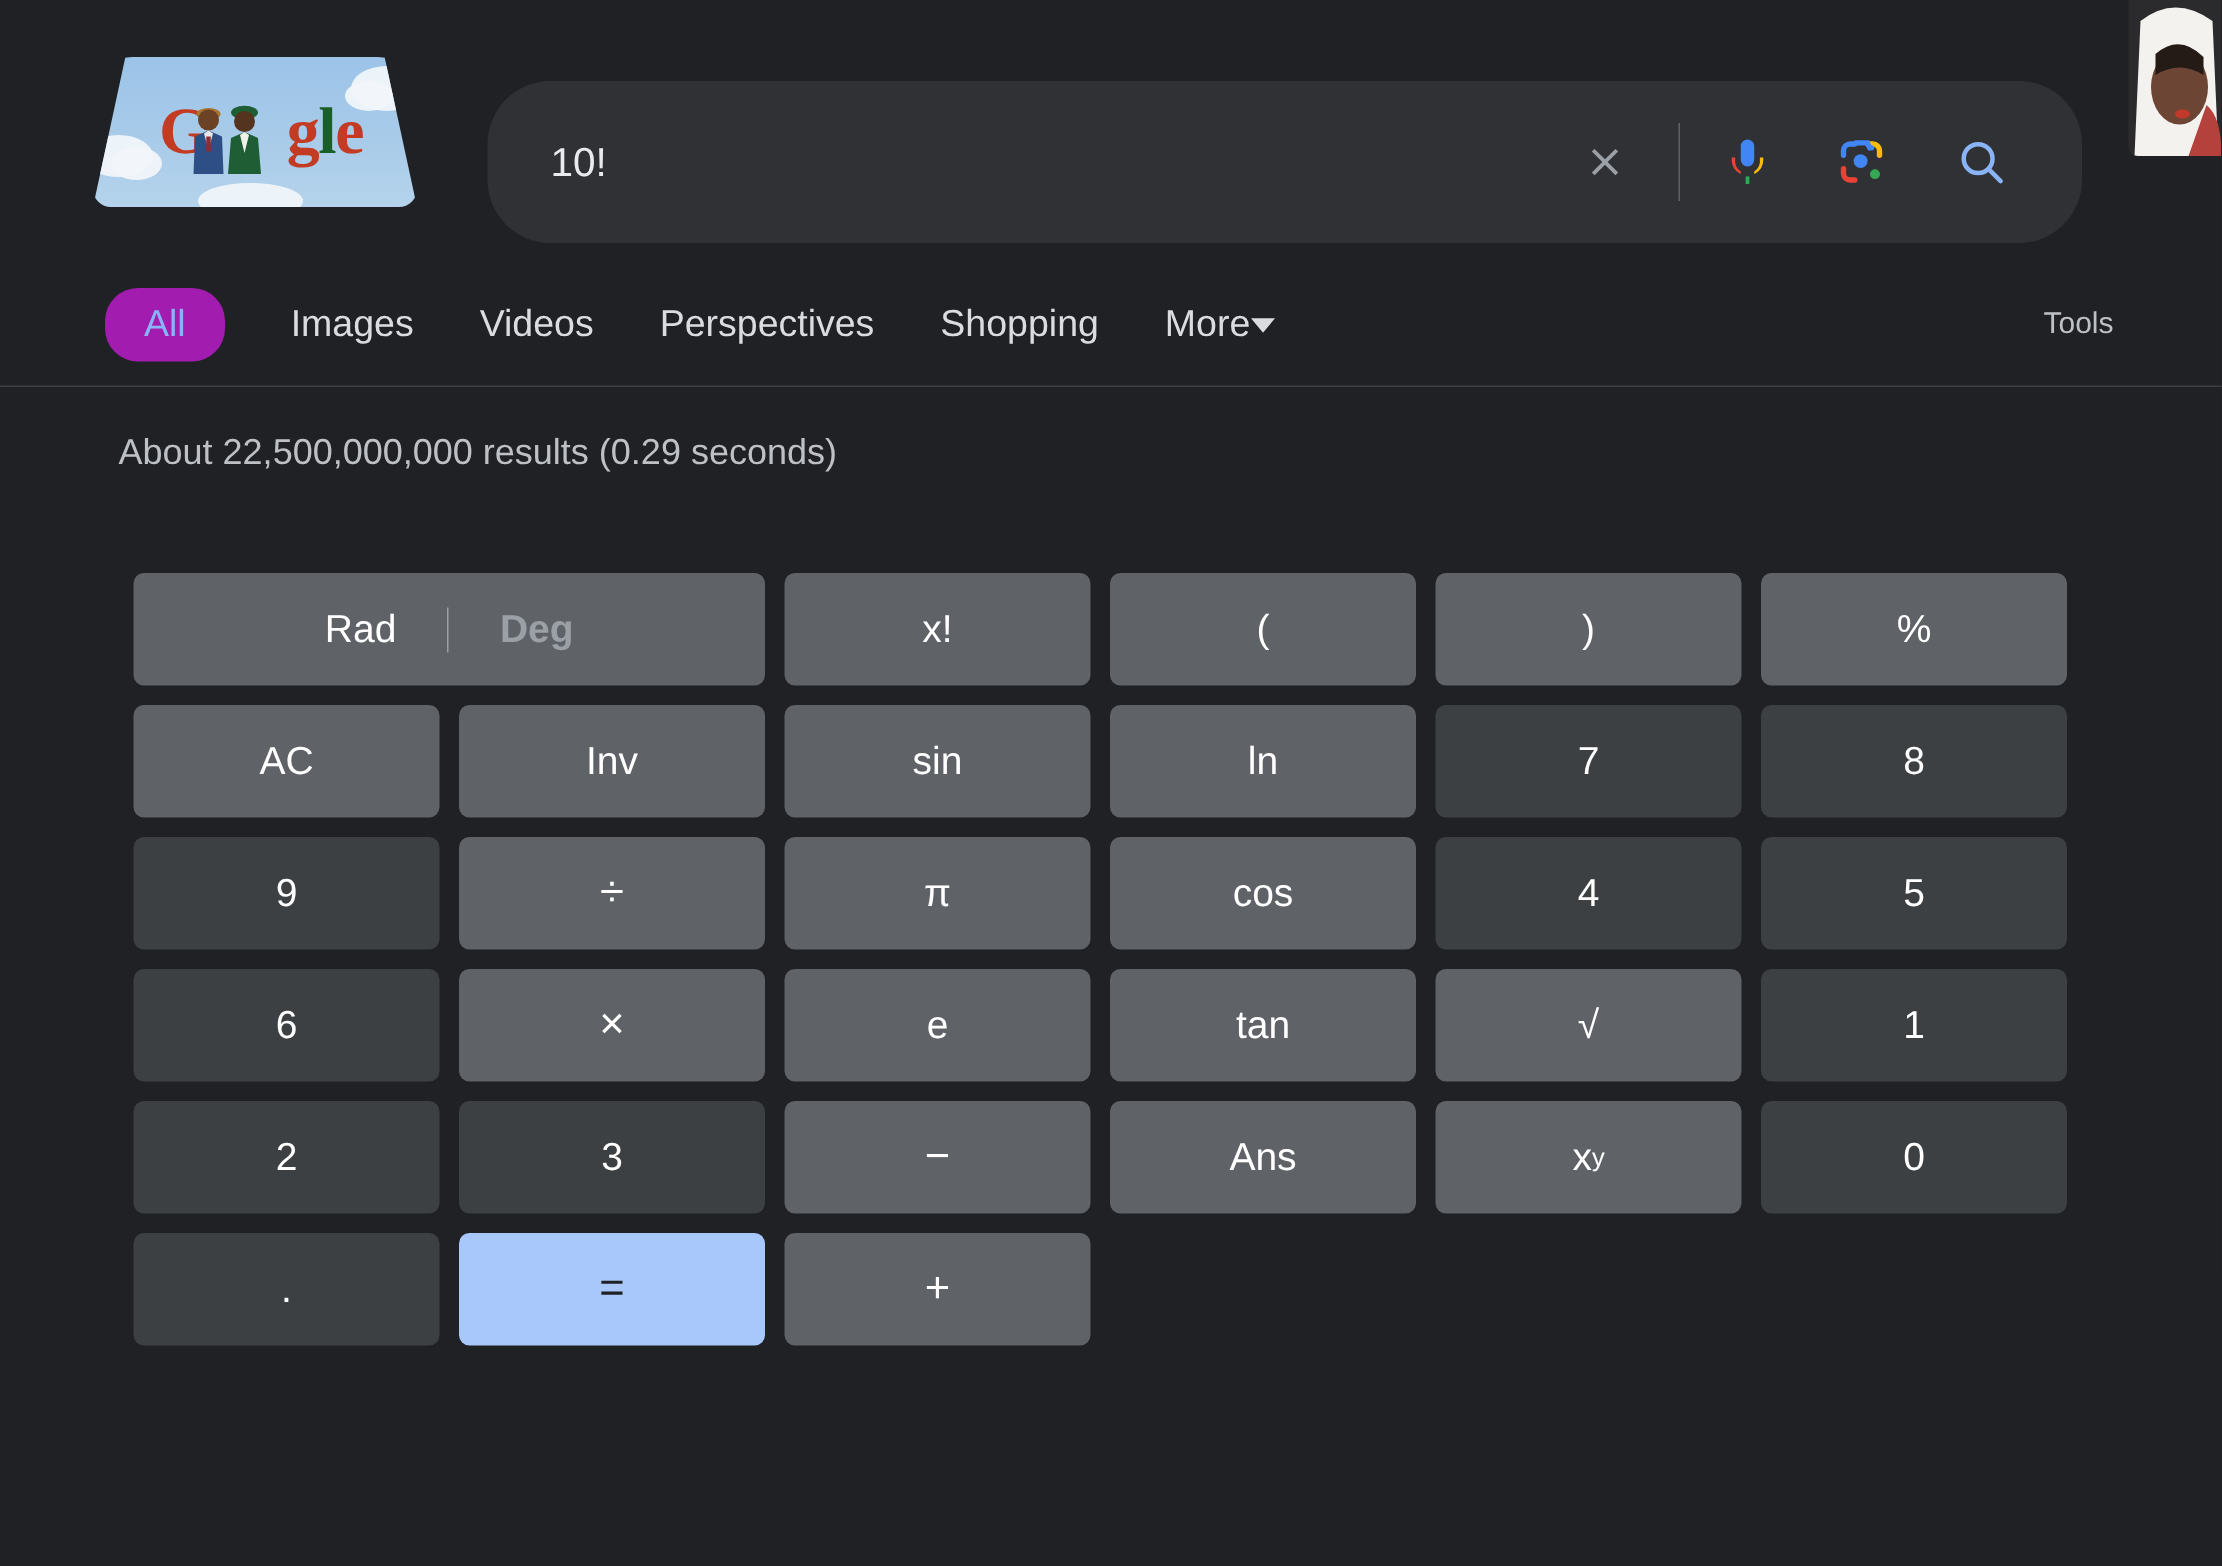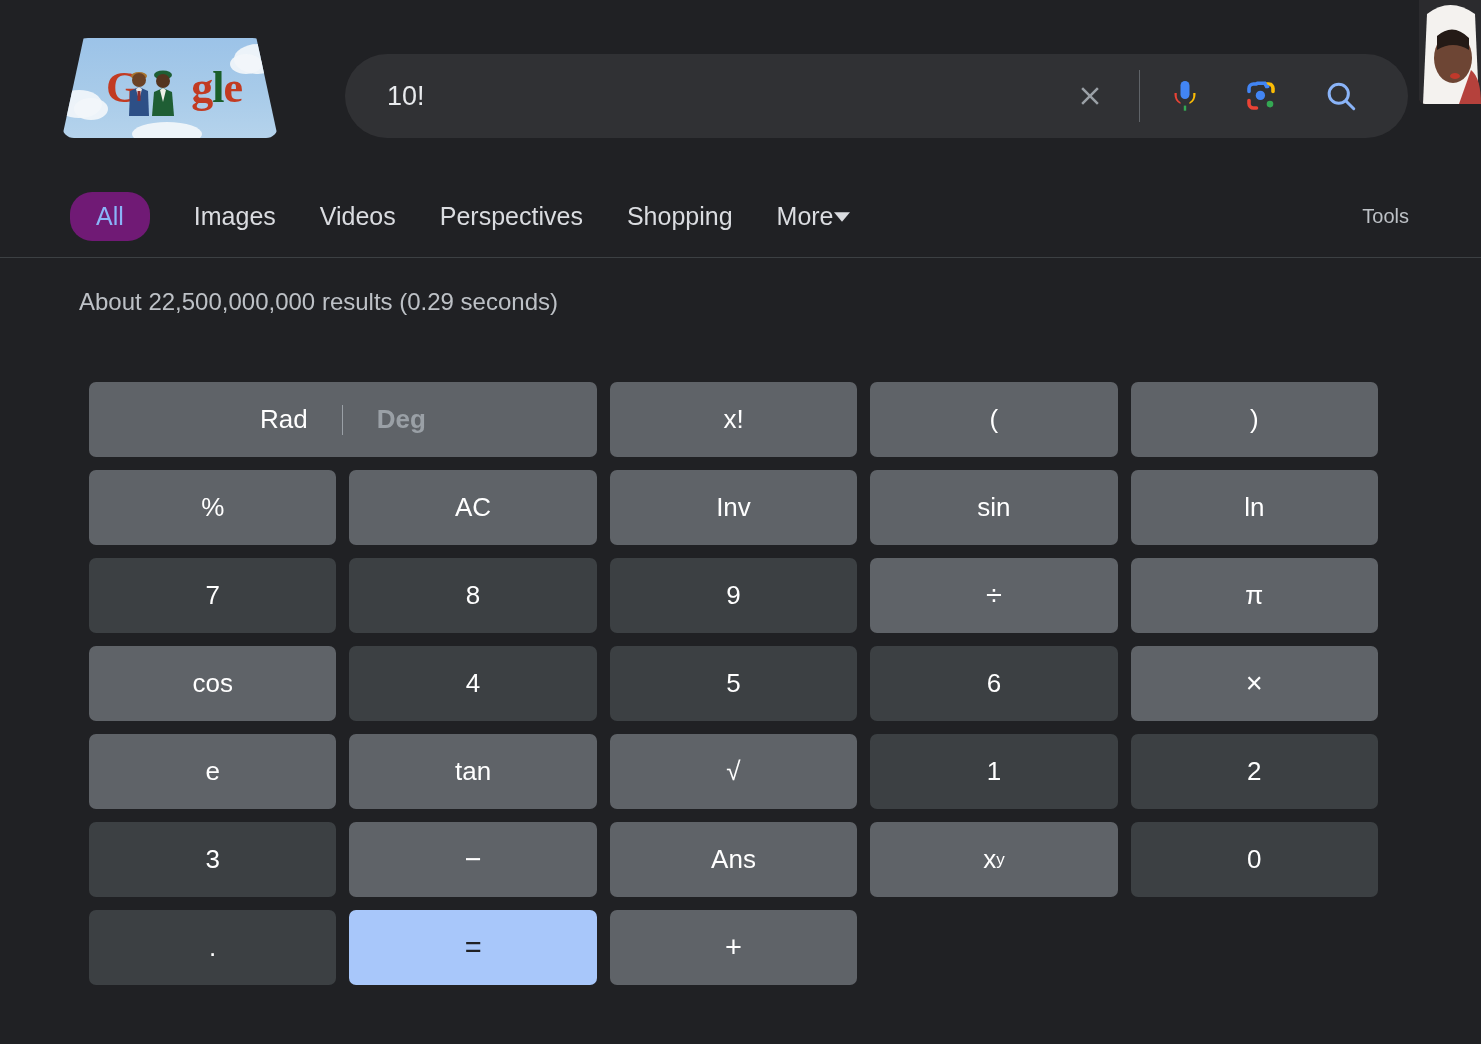--- a/index.html
+++ b/index.html
@@ -69,24 +69,24 @@
   .doodle-figures {
     position: absolute;
     left: 72px; top: 22px;
     width: 62px; height: 62px;
     z-index: 4;
   }
 
   
   #searchbar {
     position: absolute;
-    left: 345px;
+    left: 325px;
     top: 54px;
     width: 1063px;
-    height: 84px;
+    height: 108px;
     background: #303134;
     border-radius: 42px;
     display: flex;
     align-items: center;
   }
   #search-input {
     flex: 1;
     background: transparent;
     border: none;
     outline: none;
@@ -138,21 +138,21 @@
   }
   .nav-tab {
     font-size: 25px;
     color: #dadce0;
     padding: 0 0;
     margin-right: 44px;
     cursor: pointer;
     white-space: nowrap;
   }
   .nav-tab.active {
-    background: #701a75;
+    background: #a21caf;
     color: #8ab4f8;
     border-radius: 22px;
     padding: 10px 26px;
   }
   #nav-first { margin-left: 70px; }
   .nav-more { display: flex; align-items: center; gap: 0; }
   #tools-link {
     position: absolute;
     right: 72px;
     font-size: 20px;
@@ -205,21 +205,21 @@
     top: 54px;
     font-size: 62px;
     font-weight: 400;
     color: #e8eaed;
     letter-spacing: -1px;
   }
 
   #calc-keys {
     margin-top: 25px;
     display: grid;
-    grid-template-columns: repeat(5, 1fr);
+    grid-template-columns: repeat(6, 1fr);
     grid-auto-rows: 75px;
     gap: 13px 13px;
   }
   .key {
     display: flex;
     align-items: center;
     justify-content: center;
     border-radius: 7px;
     font-size: 26px;
     color: #ffffff;

